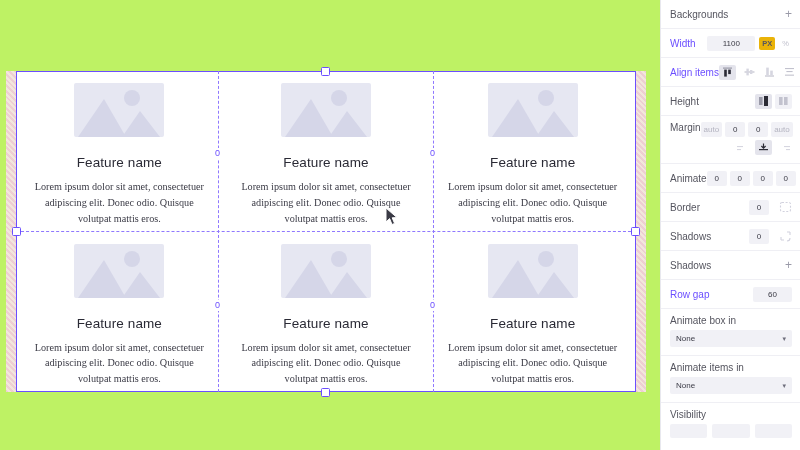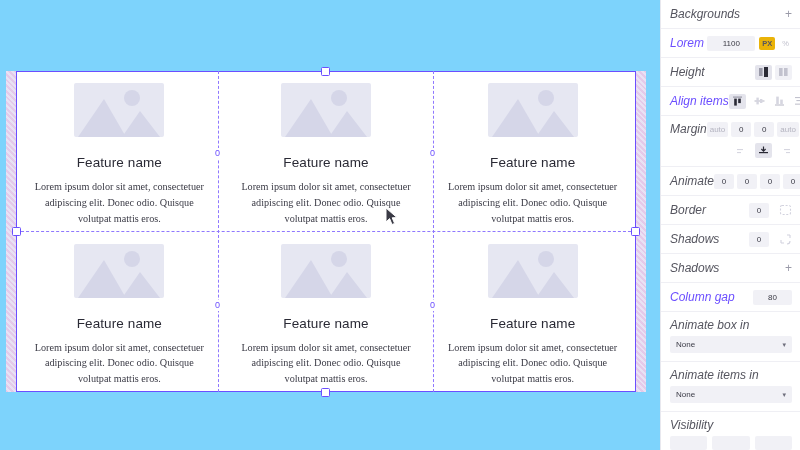--- a/index.html
+++ b/index.html
@@ -6,21 +6,21 @@
   body{
     width:800px;height:450px;overflow:hidden;position:relative;
     background:#ffffff;
     font-family:"Liberation Sans",sans-serif;
     -webkit-font-smoothing:antialiased;
   }
 
   
   #canvas{
     position:absolute;left:0;top:0;width:660px;height:450px;
-    background:#7dd3fc;overflow:hidden;
+    background:#bef264;overflow:hidden;
   }
 
   
   #selection{
     position:absolute;left:16px;top:71px;width:620px;height:321px;
     border:1.4px solid #6B4EFF;
     box-sizing:border-box;
     background:#ffffff;
   }
   
@@ -86,21 +86,21 @@
     position:absolute;left:660px;top:0;width:140px;height:450px;
     background:#ffffff;border-left:1px solid #E8E8EE;
     font-size:8px;color:#55555F;overflow:hidden;
   }
   .row{
     position:relative;display:flex;align-items:center;
     padding:0 9px;box-sizing:border-box;height:29px;
     border-bottom:1px solid #EFEFF4;
   }
   .row.noline{border-bottom:none;}
-  .row-label{font-size:12px;color:#55555F;white-space:nowrap;font-style:italic;}
+  .row-label{font-size:10px;color:#55555F;white-space:nowrap;}
   .row-label.accent{color:#6B4EFF;}
   .spacer{flex:1;}
   .plus{
     font-size:12px;color:#9A9AA8;line-height:1;cursor:pointer;user-select:none;
   }
   .field{
     background:#F1F1F6;border-radius:2px;height:15px;min-width:30px;
     display:flex;align-items:center;justify-content:center;
     font-size:8px;color:#3A3A45;padding:0 15px;box-sizing:border-box;
   }
@@ -240,47 +240,28 @@
 
 <div id="panel">
 
   <div class="row">
     <span class="row-label">Backgrounds</span>
     <span class="spacer"></span>
     <span class="plus">+</span>
   </div>
 
   <div class="row">
-    <span class="row-label accent">Lorem</span>
+    <span class="row-label accent">Width</span>
     <span class="spacer"></span>
     <span class="field wide">1100</span>
     <span class="unit">PX</span>
     <span class="unit off">%</span>
   </div>
 
   <div class="row">
-    <span class="row-label">Height</span>
-    <span class="spacer"></span>
-    <span class="segbox">
-      <span class="segbtn active">
-        <svg class="icn" viewBox="0 0 13 12">
-            <rect x="2" y="2" width="3.6" height="8" fill="#9A9AA8"></rect>
-            <rect x="7" y="1" width="4" height="10" fill="#2A2A35"></rect>
-          </svg>
-      </span>
-      <span class="segbtn">
-        <svg class="icn" viewBox="0 0 13 12">
-            <rect x="2" y="2" width="3.6" height="8" fill="#C2C2CE"></rect>
-            <rect x="7" y="2" width="3.6" height="8" fill="#C2C2CE"></rect>
-          </svg>
-      </span>
-    </span>
-  </div>
-
-  <div class="row">
     <span class="row-label accent">Align items</span>
     <span class="spacer"></span>
     <span class="iconrow">
       <span class="segbtn active">
         <svg class="icn" viewBox="0 0 13 12">
             <rect x="2" y="1.5" width="9" height="1.2" fill="#9A9AA8"></rect>
             <rect x="3.2" y="3.6" width="2.6" height="7" fill="#2A2A35"></rect>
             <rect x="7.2" y="3.6" width="2.6" height="4.5" fill="#2A2A35"></rect>
           </svg>
       </span>
@@ -296,20 +277,39 @@
             <rect x="2" y="9.4" width="9" height="1.2" fill="#C2C2CE"></rect>
             <rect x="3.2" y="1.6" width="2.6" height="7.4" fill="#D6D6E0"></rect>
             <rect x="7.2" y="4.6" width="2.6" height="4.4" fill="#D6D6E0"></rect>
           </svg>
       </span>
       <span>
         <svg class="icn" viewBox="0 0 13 12">
             <rect x="2" y="2" width="9" height="1.1" fill="#C2C2CE"></rect>
             <rect x="3.4" y="5" width="6.2" height="1.1" fill="#C2C2CE"></rect>
             <rect x="2" y="8.6" width="9" height="1.1" fill="#C2C2CE"></rect>
+          </svg>
+      </span>
+    </span>
+  </div>
+
+  <div class="row">
+    <span class="row-label">Height</span>
+    <span class="spacer"></span>
+    <span class="segbox">
+      <span class="segbtn active">
+        <svg class="icn" viewBox="0 0 13 12">
+            <rect x="2" y="2" width="3.6" height="8" fill="#9A9AA8"></rect>
+            <rect x="7" y="1" width="4" height="10" fill="#2A2A35"></rect>
+          </svg>
+      </span>
+      <span class="segbtn">
+        <svg class="icn" viewBox="0 0 13 12">
+            <rect x="2" y="2" width="3.6" height="8" fill="#C2C2CE"></rect>
+            <rect x="7" y="2" width="3.6" height="8" fill="#C2C2CE"></rect>
           </svg>
       </span>
     </span>
   </div>
 
   <div class="row stack">
     <div style="display:flex;align-items:flex-start;width:100%">
       <span class="row-label">Margin</span>
       <span class="spacer"></span>
       <span class="numrow">
@@ -376,26 +376,26 @@
         </svg>
     </span>
   </div>
 
   <div class="row">
     <span class="row-label">Shadows</span>
     <span class="spacer"></span>
     <span class="plus">+</span>
   </div>
 
-
-  <div class="row">
-    <span class="row-label accent">Column gap</span>
-    <span class="spacer"></span>
-    <span class="field">80</span>
-  </div>
+  <div class="row">
+    <span class="row-label accent">Row gap</span>
+    <span class="spacer"></span>
+    <span class="field">60</span>
+  </div>
+
 
   <div class="row stack">
     <span class="row-label">Animate box in</span>
     <span class="select">
       <span>None</span>
       <span class="chev">▾</span>
     </span>
   </div>
 
   <div class="row stack">

